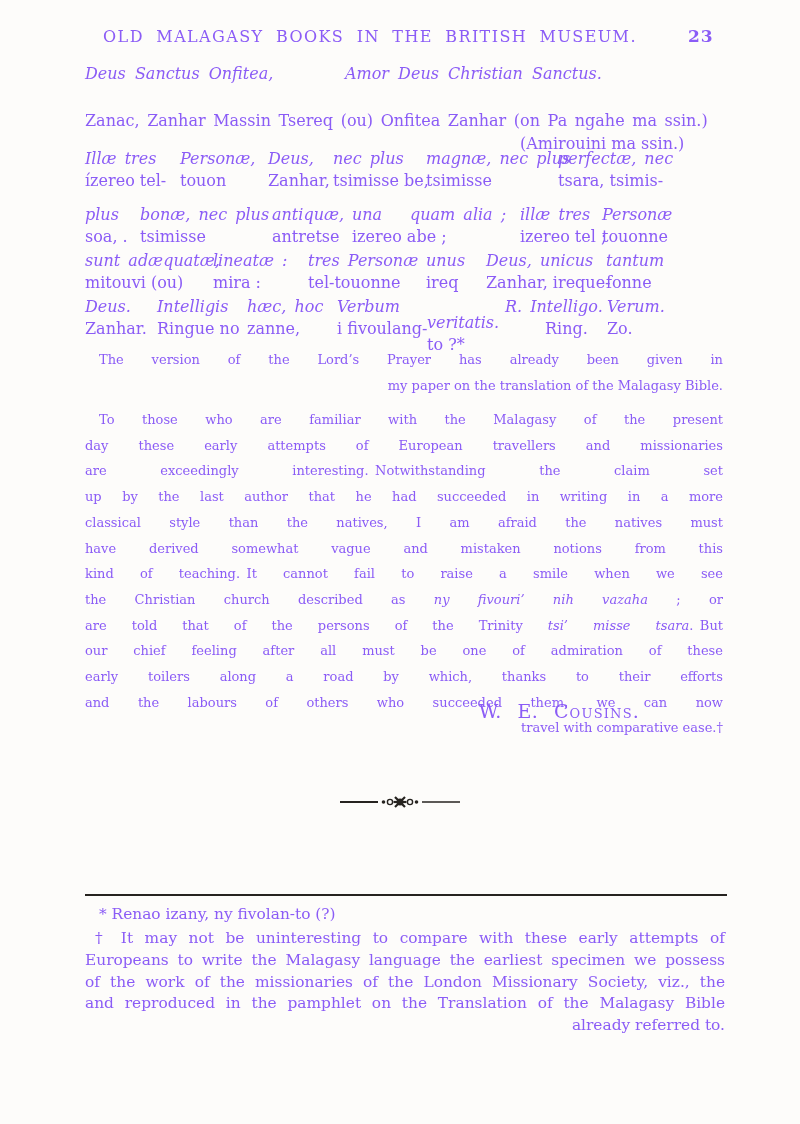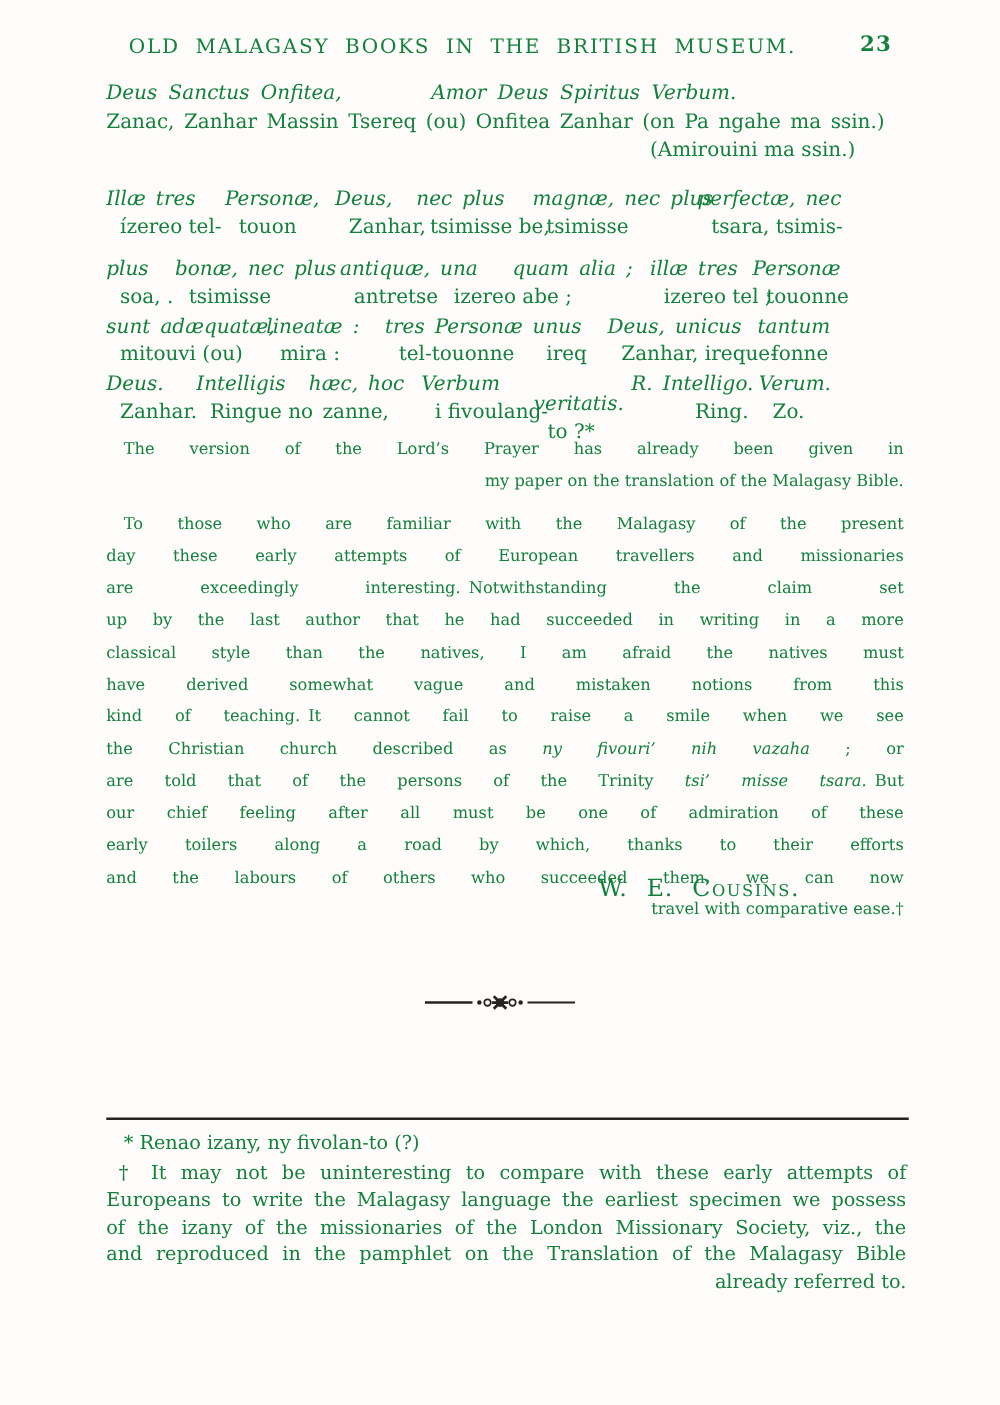--- a/index.html
+++ b/index.html
@@ -1,34 +1,34 @@
 <!DOCTYPE html>
 <html><head>
 <meta charset="utf-8">
 <style>
   html,body{margin:0;padding:0;background:#e9e7e2;}
   .page{
     position:relative;width:800px;height:1124px;margin:0 auto;
-    background:#fdfcfa;color:#15803d;
+    background:#fdfcfa;color:#8b5cf6;
     font-family:"DejaVu Serif","Liberation Serif",serif;
     overflow:hidden;
   }
   .abs{position:absolute;white-space:nowrap;}
   
   .running-title{
     position:absolute;top:27px;left:0;right:60px;text-align:center;
     font-size:16px;letter-spacing:1.4px;word-spacing:6px;font-weight:500;
   }
   .page-number{position:absolute;top:26px;left:688px;font-size:17px;font-weight:600;letter-spacing:1px;}
   
   .g-lat{font-style:italic;font-size:16px;line-height:22px;word-spacing:4px;}
-  .g-mal{font-size:16px;line-height:22px;}
+  .g-mal{font-size:16px;line-height:22px;margin-top:24px;}
   .g-unit{position:absolute;font-size:16px;line-height:22px;white-space:nowrap;}
   .g-unit .lat{font-style:italic;word-spacing:3px;}
-  .g-unit .mal{font-style:normal;margin-left:11px;}
+  .g-unit .mal{font-style:normal;}
   .mal-indent .mal{padding-left:40px;}
   
   .para{position:absolute;left:85px;width:638px;font-size:13px;line-height:25.7px;}
   .jline{text-align:justify;text-align-last:justify;}
   .lline{text-align:right;}
   .indent{text-indent:14px;}
   .para i{font-style:italic;}
   
   .signature{position:absolute;top:700px;right:160px;font-size:19px;word-spacing:9px;letter-spacing:0.5px;}
   .signature .sc{font-variant:small-caps;letter-spacing:1.2px;}
@@ -44,21 +44,21 @@
 <body>
 
 <div class="page">
 
   <div class="running-title">OLD MALAGASY BOOKS IN THE BRITISH MUSEUM.</div>
   <div class="page-number">23</div>
 
   <section>
 
     <span class="abs g-lat" style="left:85px;top:63px">Deus Sanctus Onfitea,</span>
-    <span class="abs g-lat" style="left:345px;top:63px">Amor Deus Spiritus Verbum.</span>
+    <span class="abs g-lat" style="left:345px;top:63px">Amor Deus Christian Sanctus.</span>
     <span class="abs g-mal" style="left:85px;top:86px;word-spacing:2.5px">Zanac, Zanhar Massin Tsereq (ou) Onfitea Zanhar (on Pa ngahe ma ssin.)</span>
     <span class="abs g-mal" style="left:520px;top:109px">(Amirouini ma ssin.)</span>
 
     <div class="g-unit" style="left:85px;top:148px">
         <div class="lat">Illæ tres</div>
         <div class="mal">ízereo tel-</div>
       </div>
     <div class="g-unit" style="left:180px;top:148px">
         <div class="lat">Personæ,</div>
         <div class="mal">touon</div>
@@ -206,18 +206,18 @@
       <line x1="82" y1="7" x2="120" y2="7" stroke="#26231f" stroke-width="1.6"></line>
     </svg>
   </div>
 
   <div class="fn-rule"></div>
 
   <div class="fnote fn1 indent"><span>* Renao izany, ny fivolan-to (?)</span></div>
   <div class="fnote fn2">
     <div class="jline" style="text-indent:10px"><span>† It may not be uninteresting to compare with these early attempts of</span></div>
     <div class="jline"><span>Europeans to write the Malagasy language the earliest specimen we possess</span></div>
-    <div class="jline"><span>of the izany of the missionaries of the London Missionary Society, viz., the</span></div>
+    <div class="jline"><span>of the work of the missionaries of the London Missionary Society, viz., the</span></div>
     <div class="jline"><span>and reproduced in the pamphlet on the Translation of the Malagasy Bible</span></div>
     <div class="lline"><span>already referred to.</span></div>
   </div>
 
 </div>
 
 </body></html>

